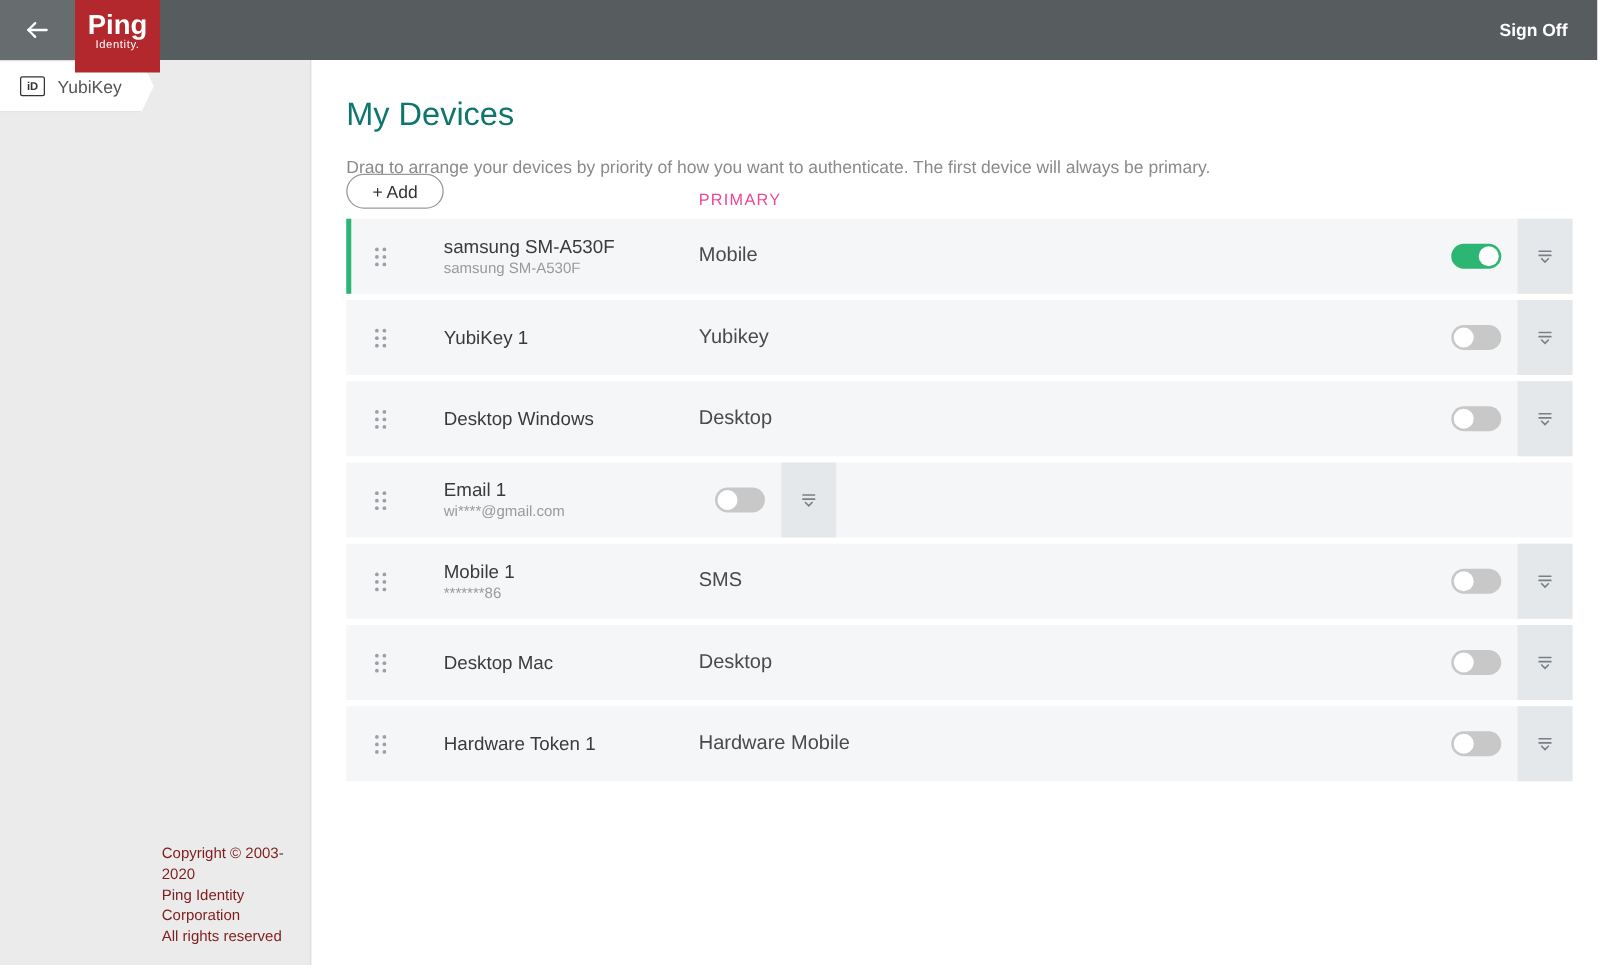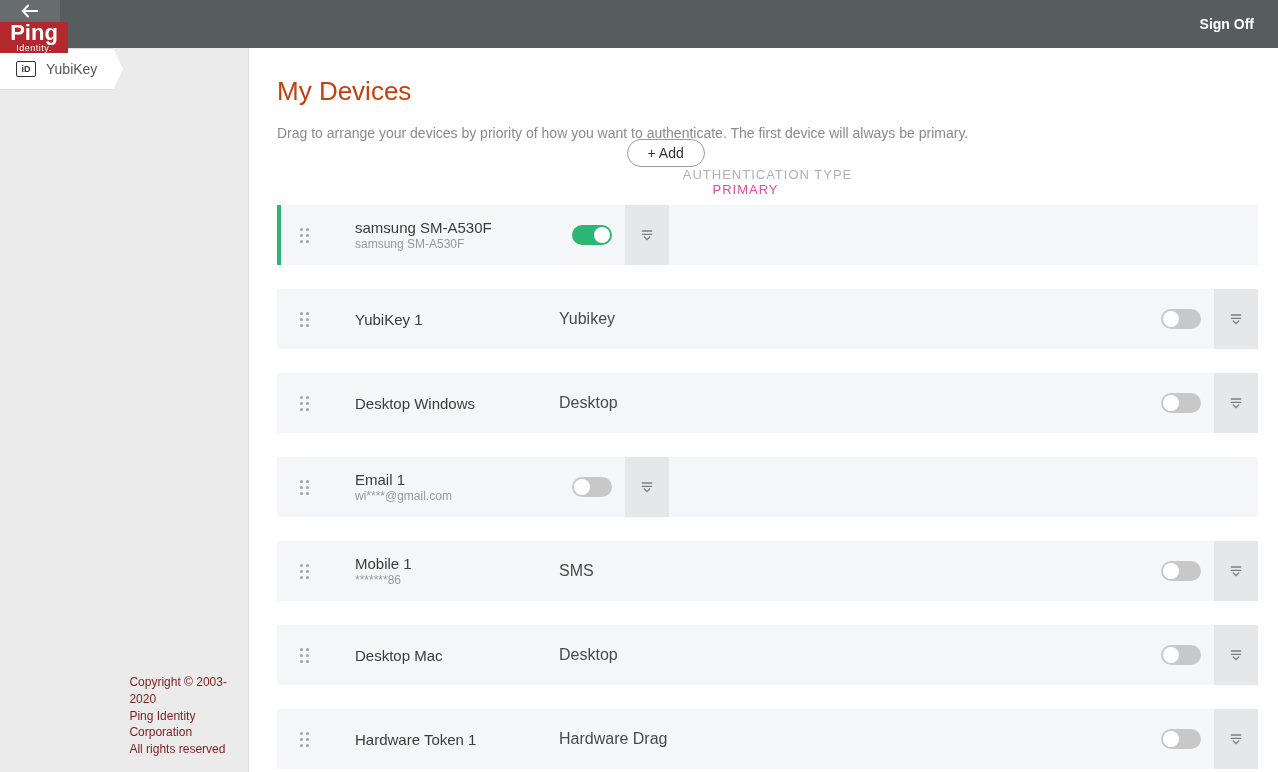--- a/index.html
+++ b/index.html
@@ -14,23 +14,22 @@
   .topbar {
     height: 48px;
     background: #575c5f;
     display: flex;
     align-items: center;
     justify-content: space-between;
     padding-right: 24px;
   }
   .topbar-left {
     display: flex;
-    align-items: flex-start;
+    align-items: center;
     height: 48px;
-    flex-direction: column;
   }
   .back-btn {
     width: 60px;
     height: 48px;
     background: #676c6f;
     display: flex;
     align-items: center;
     justify-content: center;
     cursor: pointer;
   }
@@ -116,61 +115,60 @@
     line-height: 1.4;
   }
   .main {
     flex: 1;
     padding: 28px 20px 20px 28px;
     overflow-y: auto;
   }
   .page-title {
     font-size: 26px;
     font-weight: 400;
-    color: #c2410c;
+    color: #0f766e;
     margin-bottom: 18px;
   }
   .page-desc {
     font-size: 14px;
     color: #8a8a8a;
     margin-bottom: 18px;
   }
   .add-btn {
     border: 1px solid #999;
     background: #fff;
     border-radius: 18px;
     padding: 5px 20px;
     font-size: 14px;
     color: #333;
     cursor: pointer;
   }
   .table-header {
     display: flex;
     margin-top: -20px;
     margin-bottom: 8px;
-    align-items: center;
-    flex-direction: column;
+    align-items: flex-end;
   }
   .th-spacer-add { width: 282px; display:flex; align-items:center;}
   .th-auth {
     flex: 1;
     font-size: 13px;
     color: #b0b0b0;
     letter-spacing: 1px;
     font-weight: 500;
   }
   .th-primary {
     width: 110px;
     font-size: 13px;
     color: #ec4899;
     letter-spacing: 1px;
     font-weight: 500;
     text-align: left;
   }
-  .device-list { display: flex; flex-direction: column; gap: 24px; }
+  .device-list { display: flex; flex-direction: column; gap: 5px; }
   .device-row {
     display: flex;
     align-items: center;
     background: #f4f6f8;
     height: 60px;
     position: relative;
   }
   .device-row.primary::before {
     content: "";
     position: absolute;
@@ -277,40 +275,40 @@
   </div>
 
   <div class="main">
     <h1 class="page-title">My Devices</h1>
     <p class="page-desc">Drag to arrange your devices by priority of how you want to authenticate. The first device will always be primary.</p>
 
     <div class="table-header">
       <div class="th-spacer-add">
         <button class="add-btn">+ Add</button>
       </div>
-      <div class="th-auth">AUTHENTICATION TYPE</div>
       <div class="th-primary">PRIMARY</div>
     </div>
 
     <div class="device-list" id="device-list">
         <div class="device-row primary">
           <div class="drag-cell">
             <div class="drag-dots">
               <span></span>
               <span></span>
               <span></span>
               <span></span>
               <span></span>
               <span></span>
             </div>
           </div>
           <div class="name-cell">
             <div class="name-main">samsung SM-A530F</div>
             <div class="name-sub">samsung SM-A530F</div>
           </div>
+          <div class="auth-cell">Mobile</div>
           <div class="toggle-cell">
             <div class="toggle on">
               <div class="toggle-knob"></div>
             </div>
           </div>
           <div class="expand-cell">
             <span class="expand-icon">
               <svg width="16" height="16" viewBox="0 0 24 24" fill="none" stroke="#7a7f84" stroke-width="2" stroke-linecap="round">
                 <line x1="5" y1="6" x2="19" y2="6"></line>
                 <line x1="5" y1="11" x2="19" y2="11"></line>
@@ -477,21 +475,21 @@
               <span></span>
               <span></span>
               <span></span>
               <span></span>
               <span></span>
             </div>
           </div>
           <div class="name-cell">
             <div class="name-main">Hardware Token 1</div>
           </div>
-          <div class="auth-cell">Hardware Drag</div>
+          <div class="auth-cell">Hardware Mobile</div>
           <div class="toggle-cell">
             <div class="toggle ">
               <div class="toggle-knob"></div>
             </div>
           </div>
           <div class="expand-cell">
             <span class="expand-icon">
               <svg width="16" height="16" viewBox="0 0 24 24" fill="none" stroke="#7a7f84" stroke-width="2" stroke-linecap="round">
                 <line x1="5" y1="6" x2="19" y2="6"></line>
                 <line x1="5" y1="11" x2="19" y2="11"></line>

